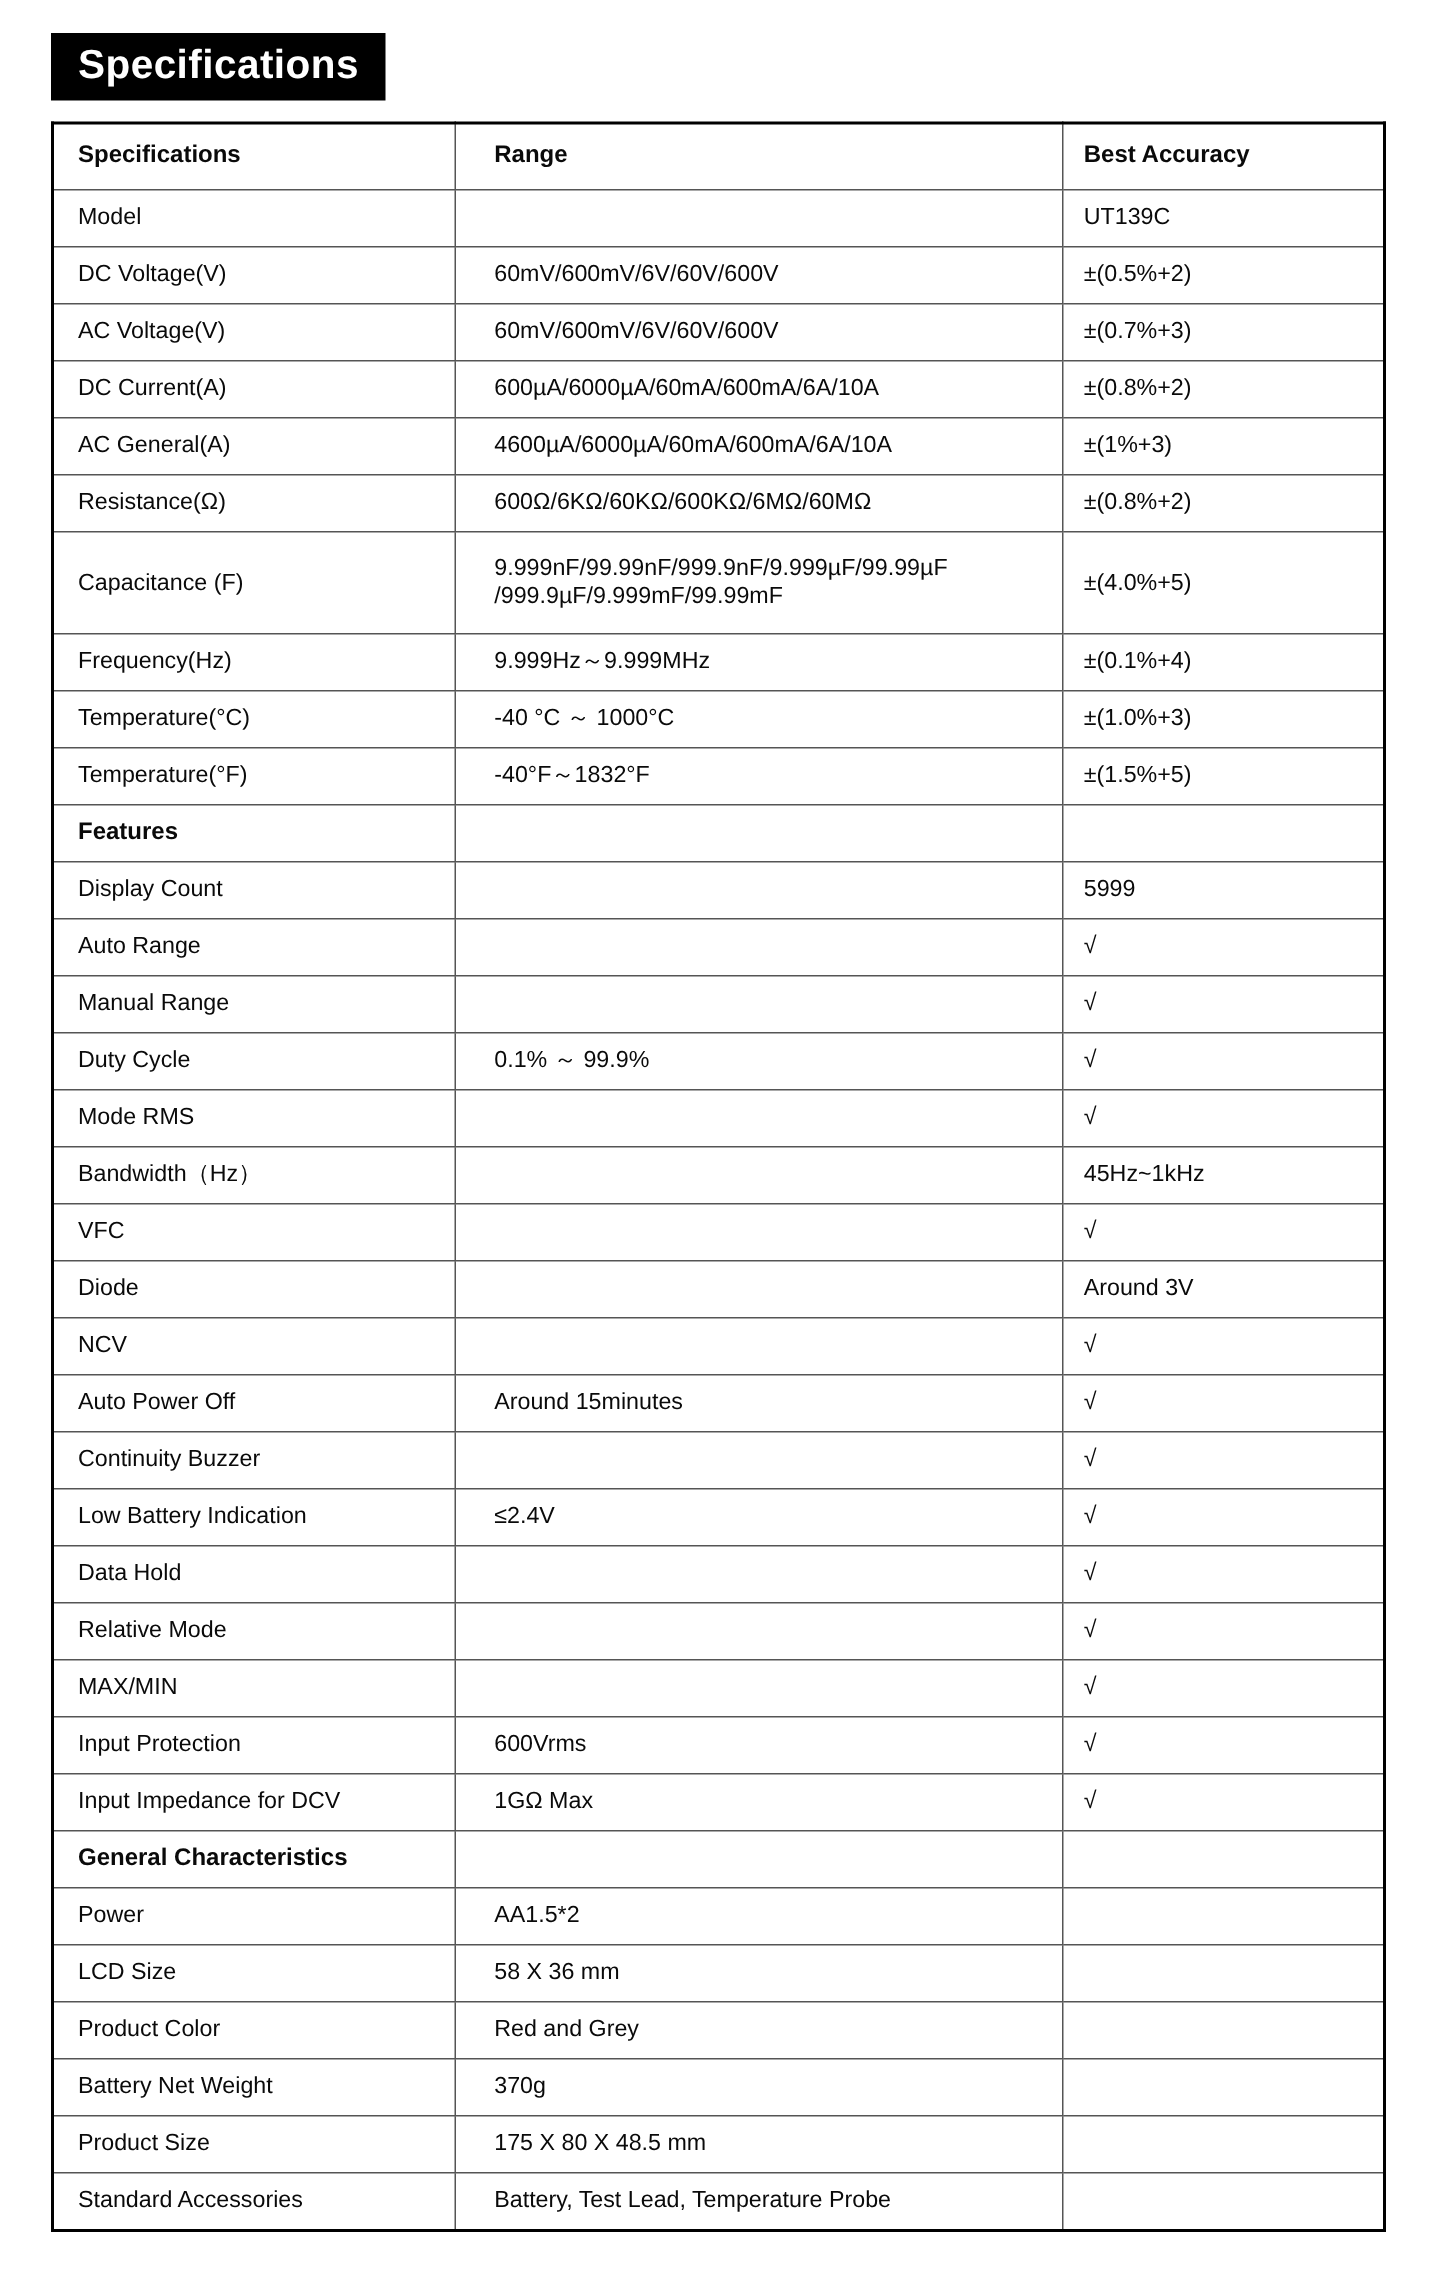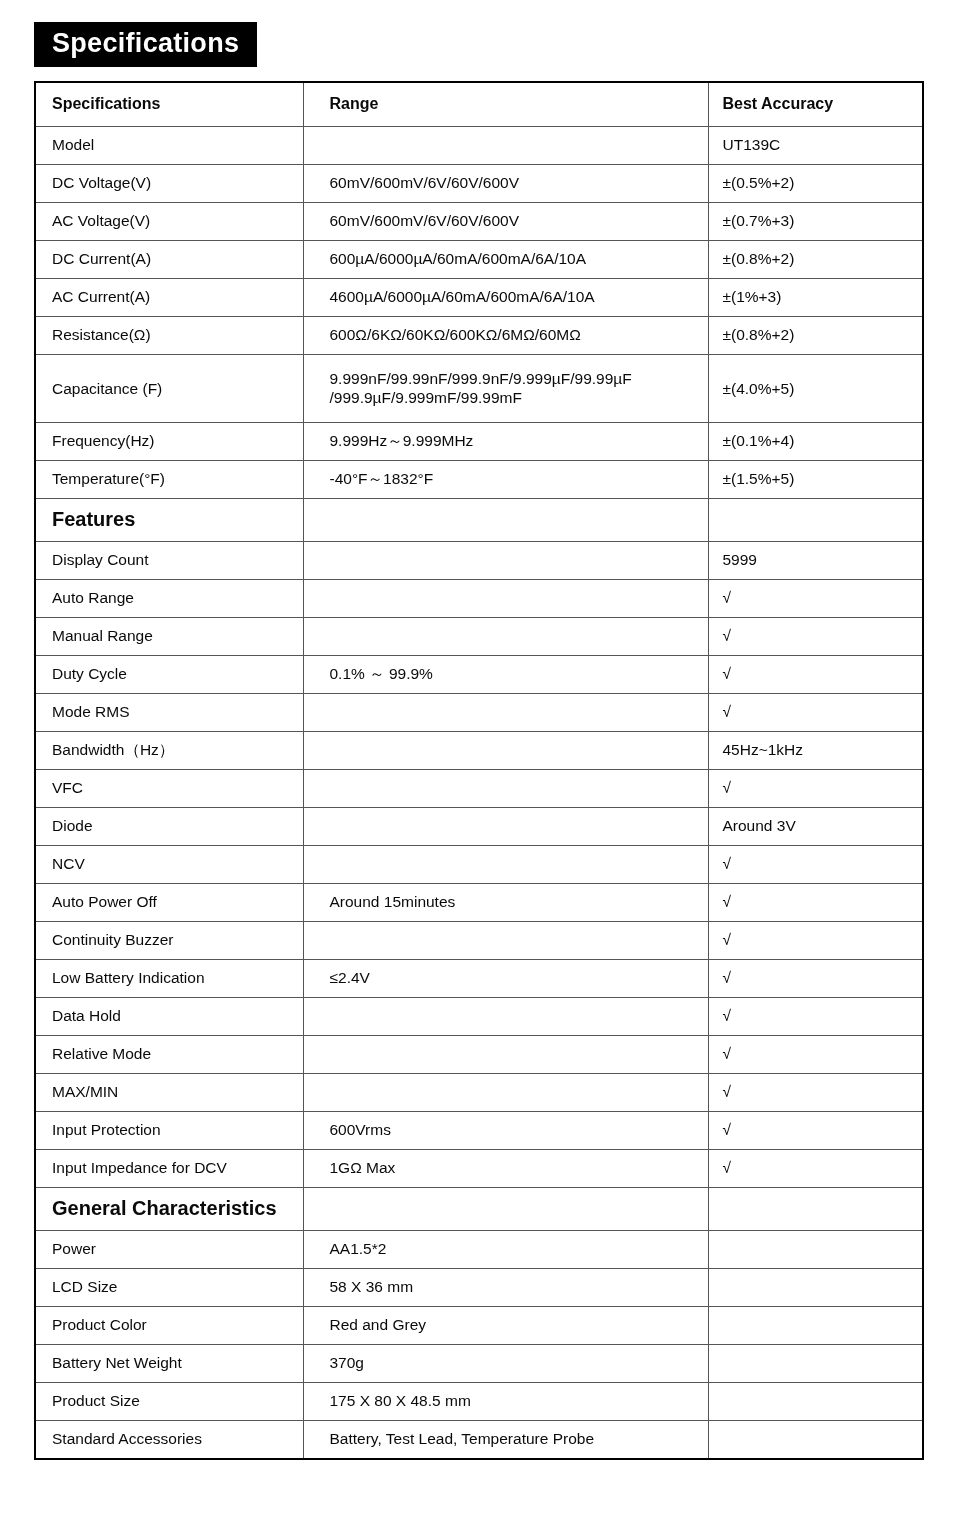--- a/index.html
+++ b/index.html
@@ -52,21 +52,21 @@
     color: #0a0a0a;
   }
   table.spec tr.head td {
     font-weight: bold;
     font-size: 16px;
     padding-top: 11px;
     padding-bottom: 12px;
   }
   table.spec tr.section td {
     font-weight: bold;
-    font-size: 20px;
+    font-size: 16px;
   }
   table.spec td.col2 {
     padding-left: 26px;
   }
   table.spec td.col3 {
     padding-left: 14px;
   }
   table.spec tr.tall td {
     padding-top: 14px;
     padding-bottom: 14px;
@@ -109,41 +109,46 @@
           <td>AC Voltage(V)</td>
           <td class="col2 nowrap-break">60mV/600mV/6V/60V/600V</td>
           <td class="col3">±(0.7%+3)</td>
         </tr>
         <tr class="">
           <td>DC Current(A)</td>
           <td class="col2 nowrap-break">600µA/6000µA/60mA/600mA/6A/10A</td>
           <td class="col3">±(0.8%+2)</td>
         </tr>
         <tr class="">
-          <td>AC Current(A)</td>
+          <td>AC General(A)</td>
           <td class="col2 nowrap-break">4600µA/6000µA/60mA/600mA/6A/10A</td>
           <td class="col3">±(1%+3)</td>
         </tr>
         <tr class="">
           <td>Resistance(Ω)</td>
           <td class="col2 nowrap-break">600Ω/6KΩ/60KΩ/600KΩ/6MΩ/60MΩ</td>
           <td class="col3">±(0.8%+2)</td>
         </tr>
         <tr class=" tall">
           <td>Capacitance (F)</td>
           <td class="col2 nowrap-break">9.999nF/99.99nF/999.9nF/9.999µF/99.99µF
 /999.9µF/9.999mF/99.99mF</td>
           <td class="col3">±(4.0%+5)</td>
         </tr>
         <tr class="">
           <td>Frequency(Hz)</td>
           <td class="col2 nowrap-break">9.999Hz～9.999MHz</td>
           <td class="col3">±(0.1%+4)</td>
         </tr>
         <tr class="">
+          <td>Temperature(°C)</td>
+          <td class="col2 nowrap-break">-40 °C ～ 1000°C</td>
+          <td class="col3">±(1.0%+3)</td>
+        </tr>
+        <tr class="">
           <td>Temperature(°F)</td>
           <td class="col2 nowrap-break">-40°F～1832°F</td>
           <td class="col3">±(1.5%+5)</td>
         </tr>
         <tr class="section">
           <td>Features</td>
           <td class="col2 nowrap-break"></td>
           <td class="col3"></td>
         </tr>
         <tr class="">

